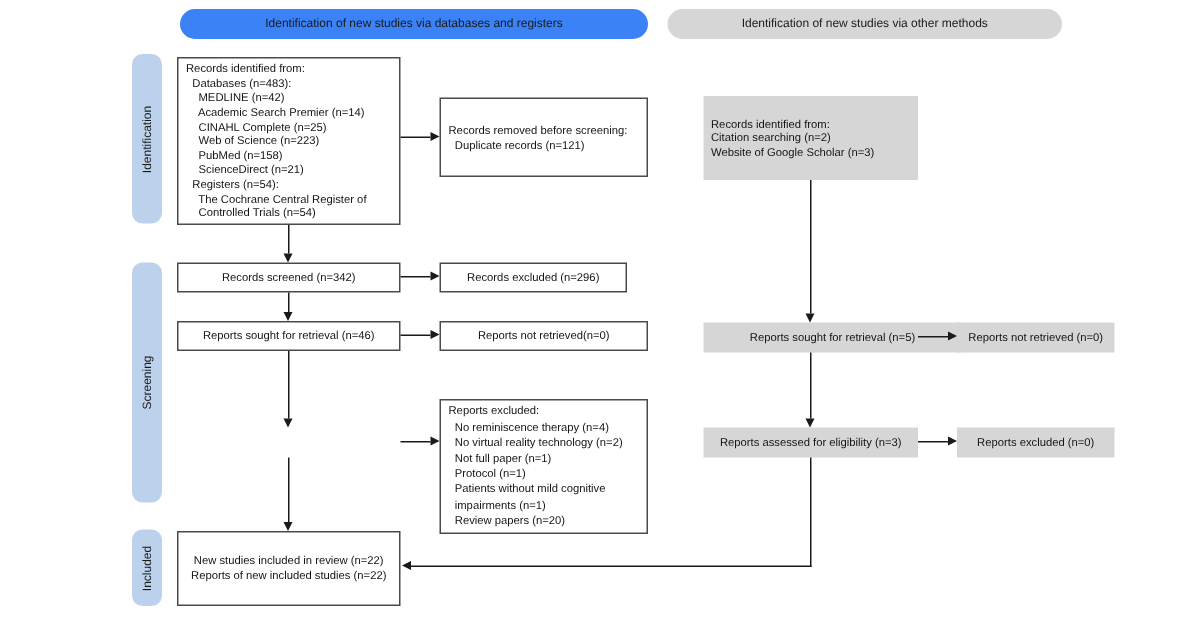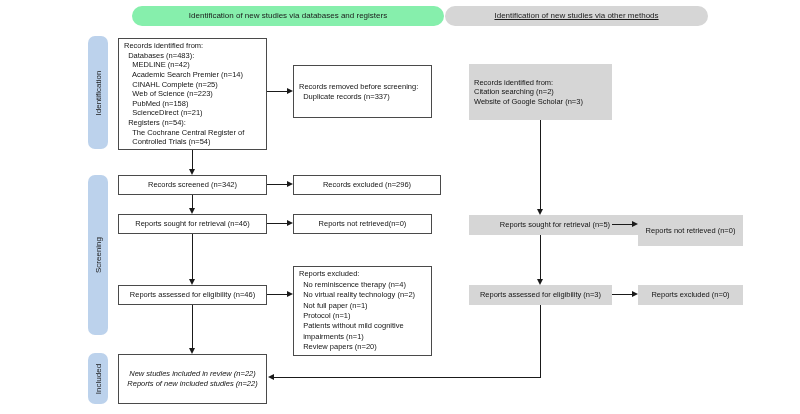--- a/index.html
+++ b/index.html
@@ -8,22 +8,22 @@
     font-family:"Liberation Sans", sans-serif; color:#141414;
     overflow:hidden;
   }
   .abs { position:absolute; box-sizing:border-box; }
 
   
   .hdr {
     border-radius:10px; font-size:8px; line-height:20px; height:20px;
     text-align:center; color:#1a1a1a;
   }
-  .hdr-yellow { background:#86efac;margin-left:12px; }
-  .hdr-gray   { background:#d6d6d6;text-decoration:underline; }
+  .hdr-yellow { background:#3b82f6; }
+  .hdr-gray   { background:#d6d6d6; }
 
   
   .stage { background:#bcd2ec; border-radius:7px; }
   .stage span {
     position:absolute; left:50%; top:50%;
     transform:translate(-50%,-50%) rotate(-90deg);
     white-space:nowrap; font-size:8px; color:#1a1a1a;
   }
 
   
@@ -31,21 +31,21 @@
     background:#ffffff; border:1px solid #4a4a4a;
     font-size:7.5px; line-height:9.6px;
   }
   .box.gray { background:#d6d6d6; border:none; }
   .multiline { white-space:pre; display:flex; align-items:center; padding:0 5px; }
   .center1 {
     display:flex; align-items:center; justify-content:center;
     text-align:center; padding:0 2px;
   }
   .centerml { white-space:pre; display:flex; align-items:center;
-    justify-content:center; text-align:center; padding:0 4px;font-style:italic; }
+    justify-content:center; text-align:center; padding:0 4px; }
 
   
   .vline { width:1px; background:#1a1a1a; }
   .hline { height:1px; background:#1a1a1a; }
   .arr-down { width:0; height:0;
     border-left:3.5px solid transparent; border-right:3.5px solid transparent;
     border-top:6px solid #1a1a1a; }
   .arr-right { width:0; height:0;
     border-top:3.5px solid transparent; border-bottom:3.5px solid transparent;
     border-left:6px solid #1a1a1a; }
@@ -80,50 +80,49 @@
     PubMed (n=158)
     ScienceDirect (n=21)
   Registers (n=54):
     The Cochrane Central Register of
     Controlled Trials (n=54)</div>
 
   <div class="abs box center1" style="left:118px; top:175px; width:149px; height:20px;">Records screened (n=342)</div>
 
   <div class="abs box center1" style="left:118px; top:214px; width:149px; height:20px;">Reports sought for retrieval (n=46)</div>
 
-  <div class="abs box center1" style="left:118px; top:285px; width:149px; height:20px;">Reports assessed for eligibility (n=46)</div>
 
   <div class="abs box centerml" style="left:118px; top:354px; width:149px; height:50px;">New studies included in review (n=22)
 Reports of new included studies (n=22)</div>
 
   <div class="abs box multiline" style="left:293px; top:65px; width:139px; height:53px;">Records removed before screening:
-  Duplicate records (n=337)</div>
+  Duplicate records (n=121)</div>
 
-  <div class="abs box center1" style="left:293px; top:175px; width:148px; height:20px;text-align:center;">Records excluded (n=296)</div>
+  <div class="abs box center1" style="left:293px; top:175px; width:125px; height:20px;text-align:center;">Records excluded (n=296)</div>
 
   <div class="abs box center1" style="left:293px; top:214px; width:139px; height:20px;">Reports not retrieved(n=0)</div>
 
   <div class="abs box multiline" style="left:293px; top:250px; width:139px; height:90px; line-height:10.4px;margin-top:16px;">Reports excluded:
   No reminiscence therapy (n=4)
   No virtual reality technology (n=2)
   Not full paper (n=1)
   Protocol (n=1)
   Patients without mild cognitive
   impairments (n=1)
   Review papers (n=20)</div>
 
   <div class="abs box gray multiline" style="left:469px; top:64px; width:143px; height:56px;">Records identified from:
 Citation searching (n=2)
 Website of Google Scholar (n=3)</div>
 
   <div class="abs box gray center1" style="left:469px; top:215px; width:172px; height:20px;">Reports sought for retrieval (n=5)</div>
 
   <div class="abs box gray center1" style="left:469px; top:285px; width:143px; height:20px;">Reports assessed for eligibility (n=3)</div>
 
-  <div class="abs box gray center1" style="left:638px; top:215px; width:105px; height:31px;">Reports not retrieved (n=0)</div>
+  <div class="abs box gray center1" style="left:638px; top:215px; width:105px; height:20px;">Reports not retrieved (n=0)</div>
 
   <div class="abs box gray center1" style="left:638px; top:285px; width:105px; height:20px;">Reports excluded (n=0)</div>
 
   <div class="abs vline" style="left:192px; top:150px; height:19px;"></div>
   <div class="abs arr-down" style="left:189px; top:169px;"></div>
 
   <div class="abs vline" style="left:192px; top:195px; height:13px;"></div>
   <div class="abs arr-down" style="left:189px; top:208px;"></div>
 
   <div class="abs vline" style="left:192px; top:234px; height:45px;"></div>

